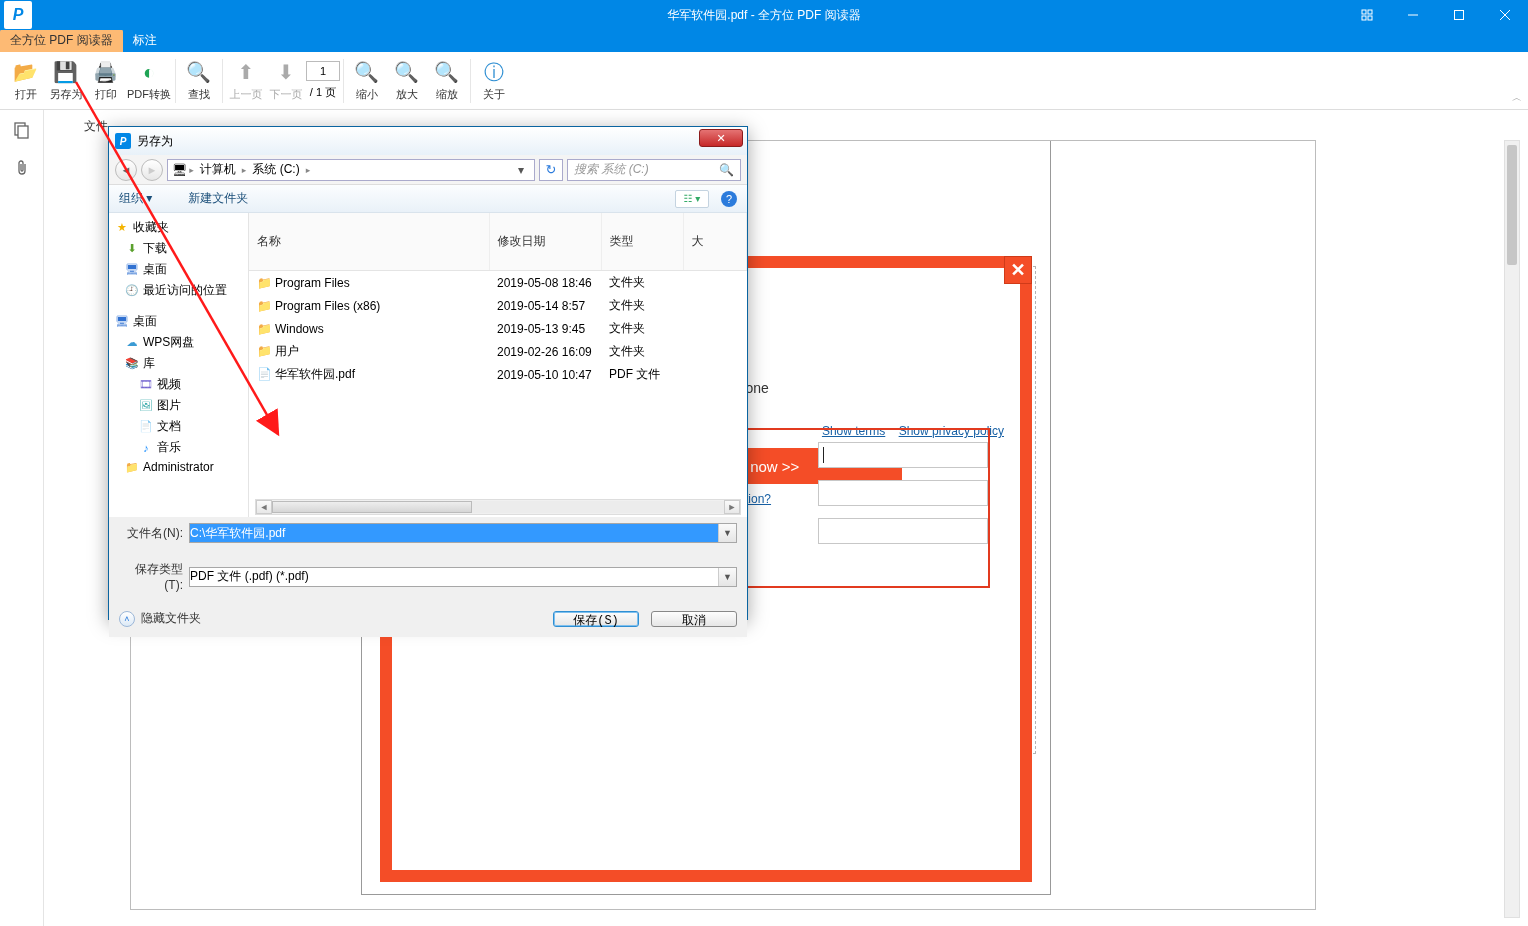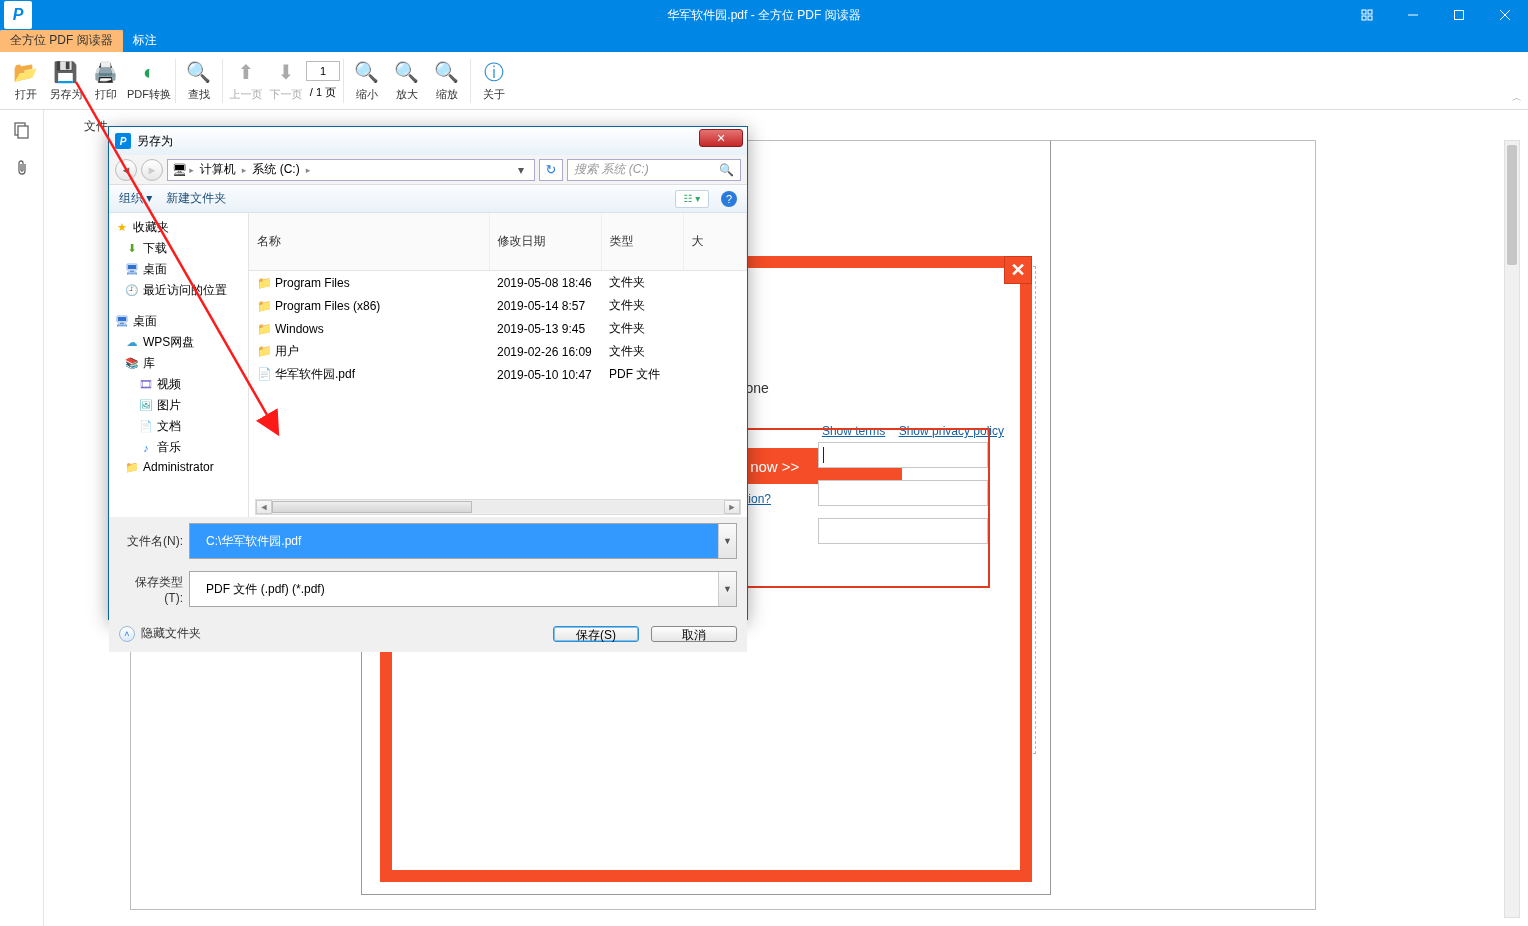--- a/index.html
+++ b/index.html
@@ -63,21 +63,21 @@
 .saveas .dlg-title .xbtn { position:absolute; right:4px; top:2px; width:44px; height:18px; background:linear-gradient(#e57373,#c62828); border:1px solid #8c1b1b; border-radius:3px; color:#fff; display:flex;align-items:center;justify-content:center; font-size:11px;}
 .saveas .navrow { height: 30px; background: #f4f4f4; border-bottom:1px solid #ddd; display:flex; align-items:center; padding:0 6px; gap:4px;}
 .saveas .navrow .round{ width:22px;height:22px;border:1px solid #bcbcbc;border-radius:50%;background:linear-gradient(#fff,#e7e7e7); display:flex;align-items:center;justify-content:center;font-size:11px;color:#666;}
 .saveas .addrbar{ flex:1; height:22px; background:#fff; border:1px solid #aac; display:flex; align-items:center; font-size:12px; padding:0 4px; gap:2px;}
 .saveas .addrbar .seg{ padding:0 4px;}
 .saveas .addrbar .car{color:#888;font-size:9px;}
 .saveas .addrbar .dd{margin-left:auto;padding:0 6px;color:#555;}
 .saveas .refresh{ width:24px;height:22px;border:1px solid #aac;background:#fff;display:flex;align-items:center;justify-content:center;color:#2b7bdc;font-size:13px;}
 .saveas .search{ width:174px;height:22px;border:1px solid #aac;background:#fff;display:flex;align-items:center;padding:0 6px;color:#999;font-size:12px;font-style:italic;}
 .saveas .search .mag{margin-left:auto;color:#2b7bdc;font-style:normal;}
-.saveas .cmdrow{ height:28px; background:linear-gradient(#fbfdff,#e9f1f8); border-bottom:1px solid #d9e3ec; display:flex; align-items:center; padding:0 10px; font-size:12px; gap:14px; color:#1b4f7a;}
+.saveas .cmdrow{ height:28px; background:linear-gradient(#fbfdff,#e9f1f8); border-bottom:1px solid #d9e3ec; display:flex; align-items:center; padding:0 10px; font-size:12px; gap:36px; color:#1b4f7a;}
 .saveas .cmdrow .right{margin-left:auto; display:flex; gap:12px; align-items:center;}
 .saveas .cmdrow .vbtn{width:34px;height:18px;border:1px solid #c4d3e0;border-radius:2px;background:#fff;display:inline-flex;align-items:center;justify-content:center;font-size:10px;color:#3a6;}
 .saveas .cmdrow .help{width:16px;height:16px;border-radius:50%;background:#2b7bdc;color:#fff;display:inline-flex;align-items:center;justify-content:center;font-size:11px;}
 
 .saveas .body { display:flex; height: 304px; background:#fff;}
 .saveas .tree { width:140px; border-right:1px solid #e4e4e4; font-size:12px; padding:4px 2px; overflow:hidden;}
 .saveas .tree .grp{margin-bottom:10px;}
 .saveas .tree .node{ display:flex; align-items:center; gap:4px; padding:2px 2px 2px 14px; white-space:nowrap;}
 .saveas .tree .node.root{padding-left:4px;}
 .saveas .tree .ico{width:14px;height:14px;display:inline-flex;align-items:center;justify-content:center;font-size:11px;}
@@ -89,31 +89,31 @@
 .saveas .list td{ padding:3px 8px; white-space:nowrap;}
 .saveas .list .fico{width:14px;display:inline-block;text-align:center;margin-right:4px;}
 .folder{color:#f0ba4a;} .pdfico{color:#d14;}
 .saveas .list .hscroll{position:absolute; left:6px; right:6px; bottom:2px; height:16px; background:#f0f0f0; border:1px solid #ddd;}
 .saveas .list .hscroll .htrack{position:absolute; left:16px; right:16px; top:1px; bottom:1px; background:#ececec;}
 .saveas .list .hscroll .hthumb{position:absolute; left:0; width:200px; top:0; bottom:0; background:linear-gradient(#eee,#d6d6d6); border:1px solid #bbb;}
 .saveas .list .hscroll .arr{position:absolute; top:0; bottom:0; width:16px; display:flex;align-items:center;justify-content:center;color:#777;font-size:9px;background:linear-gradient(#fafafa,#e8e8e8);border:1px solid #ccc;}
 .saveas .list .hscroll .arr.l{left:0;} .saveas .list .hscroll .arr.r{right:0;}
 
 .saveas .footer{ padding:6px 10px 10px; background:#f0f0f0; font-size:12px;}
-.saveas .frow{ display:flex; align-items:center; gap:6px; margin-bottom:12px;}
+.saveas .frow{ display:flex; align-items:center; gap:6px; margin-bottom:18px;}
 .saveas .frow label{ width:64px; text-align:right; color:#333;}
-.saveas .frow .combo{ flex:1; height:36px; border:1px solid #a7a7a7; background:#fff; display:flex; align-items:center; padding:0 16px; position:relative;}
+.saveas .frow .combo{ flex:1; height:20px; border:1px solid #a7a7a7; background:#fff; display:flex; align-items:center; padding:0 0; position:relative;}
 .saveas .frow .combo .dd{position:absolute; right:0; top:0; bottom:0; width:18px; border-left:1px solid #ccc; display:flex;align-items:center;justify-content:center;color:#555;font-size:9px; background:linear-gradient(#fafafa,#e5e5e5);}
 .saveas .frow .combo.sel{ background:#3399ff; color:#fff;}
 .saveas .frow .combo.sel .inner{ background:#3399ff;}
 .saveas .btnrow{ display:flex; align-items:center; margin-top:18px;}
 .saveas .hidefold{ display:flex; align-items:center; gap:6px; color:#333;}
 .saveas .hidefold .circ{width:16px;height:16px;border:1px solid #9cb7d8;border-radius:50%;background:linear-gradient(#fff,#dce9f6);display:inline-flex;align-items:center;justify-content:center;font-size:9px;color:#2b7bdc;}
 .saveas .btns{ margin-left:auto; display:flex; gap:12px;}
-.saveas .btns button{ width:86px; height:16px; font-size:12px; border:1px solid #888; background:linear-gradient(#fdfdfd,#e6e6e6); border-radius:3px;}
+.saveas .btns button{ width:86px; height:16px; font-size:12px; border:1px solid #888; background:linear-gradient(#fdfdfd,#e6e6e6); border-radius:3px;font-family:Liberation Mono, monospace;}
 .saveas .btns button.primary{ border:1px solid #2f8fd3; box-shadow:0 0 0 1px #7fc0ee inset;}
 
 
 .arrow-svg{position:absolute; left:70px; top:76px; pointer-events:none;}
 </style>
 </head>
 <body>
 
 <div class="titlebar">
   <div class="logo">P</div>

